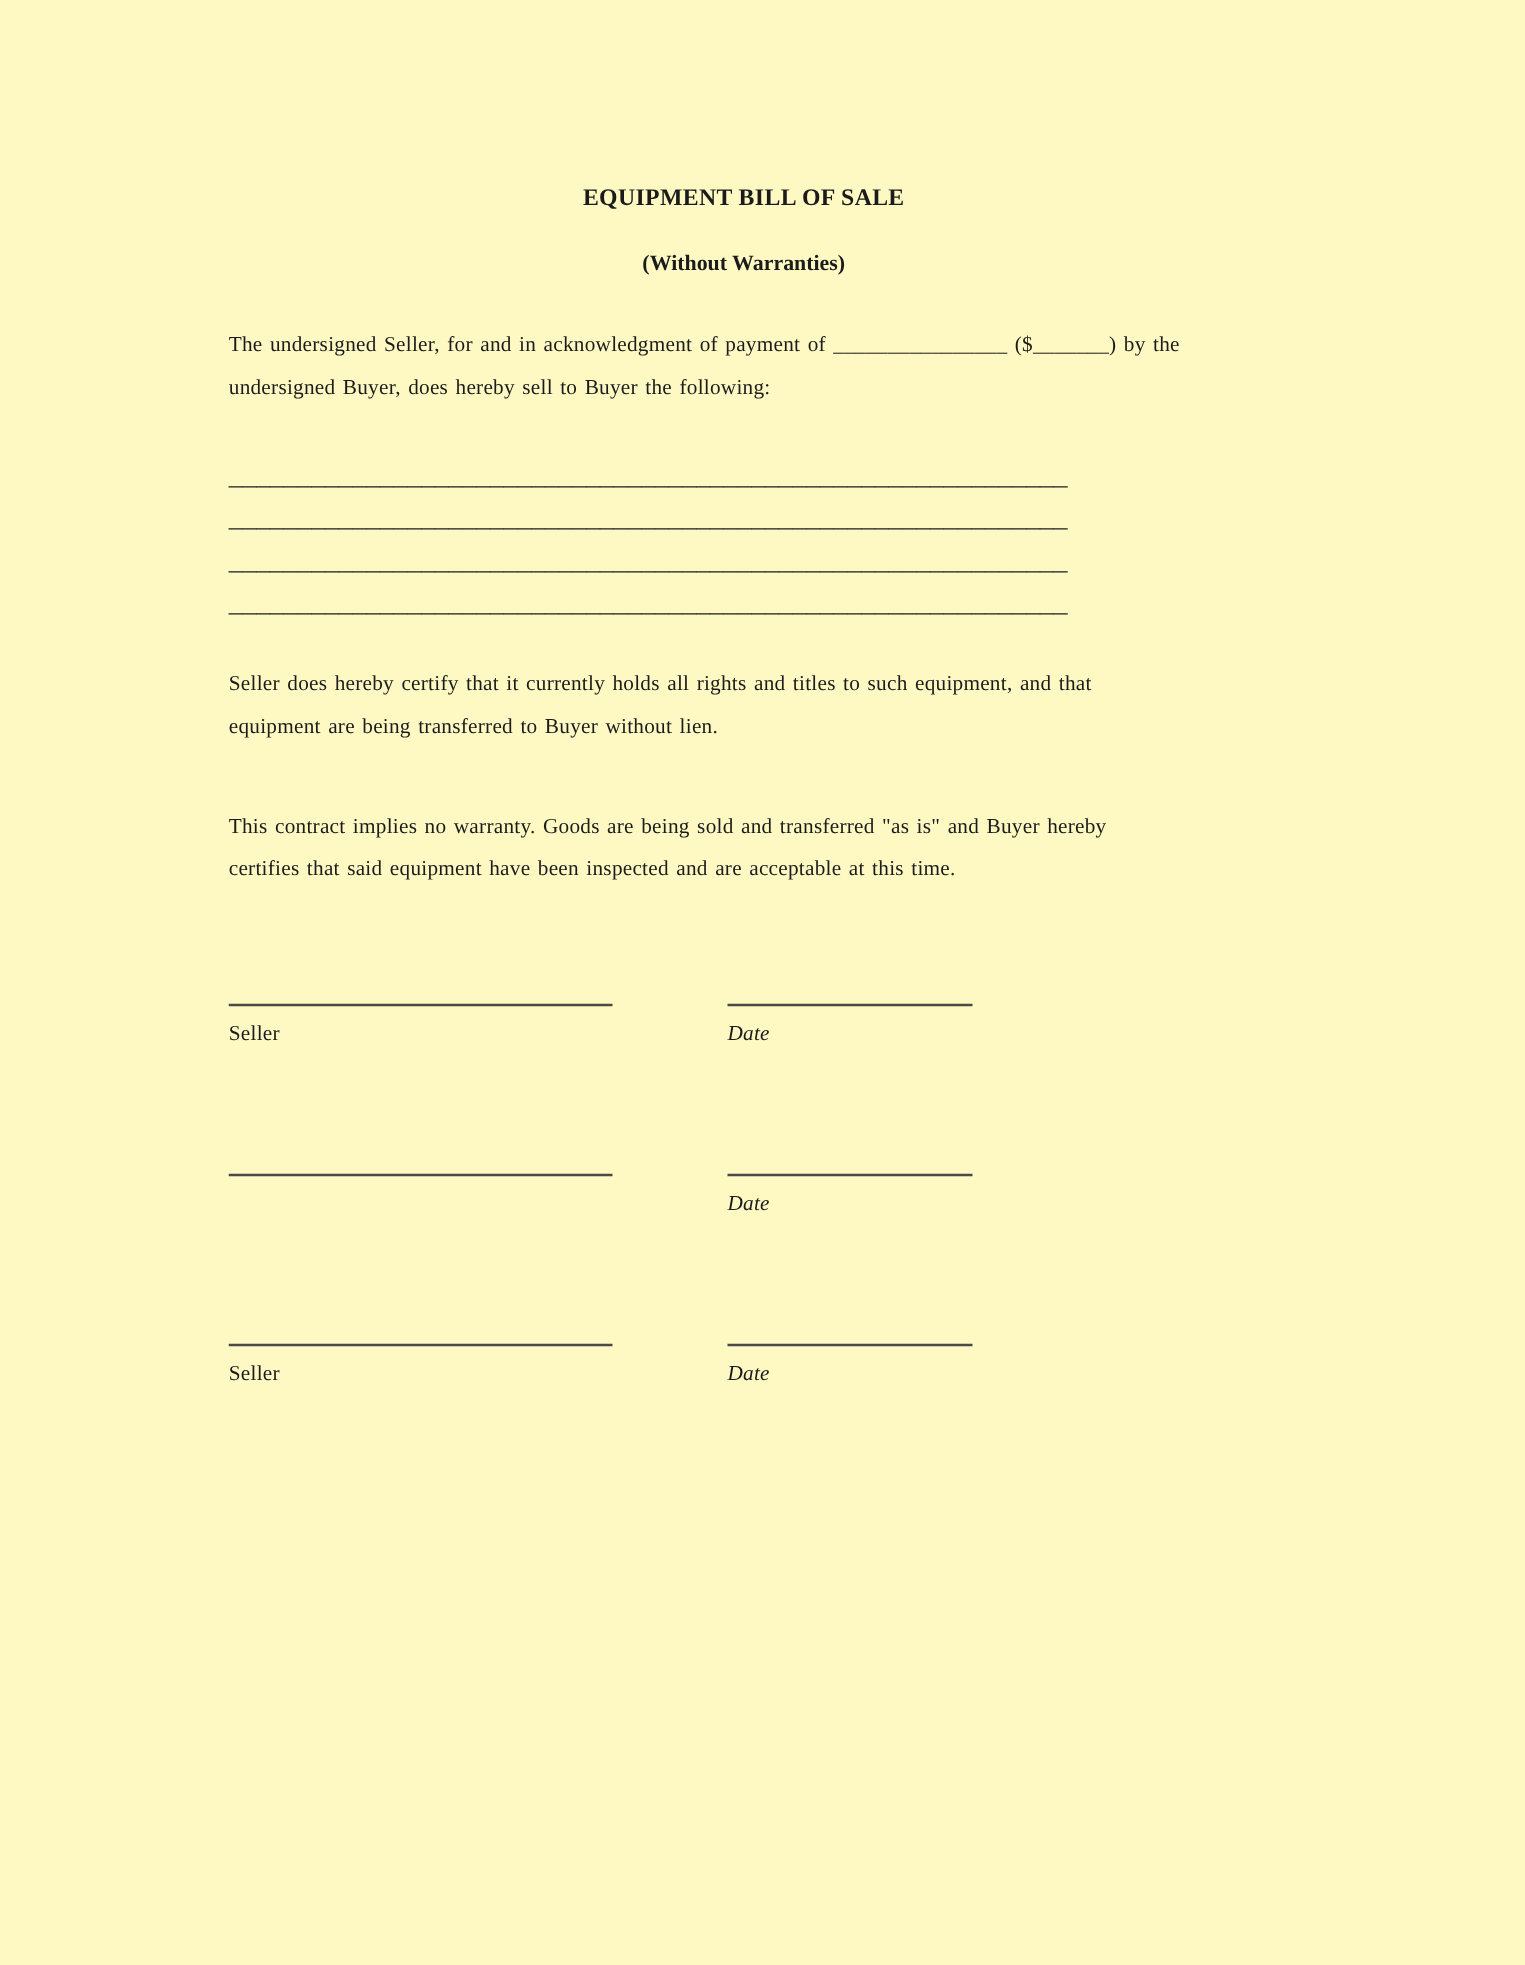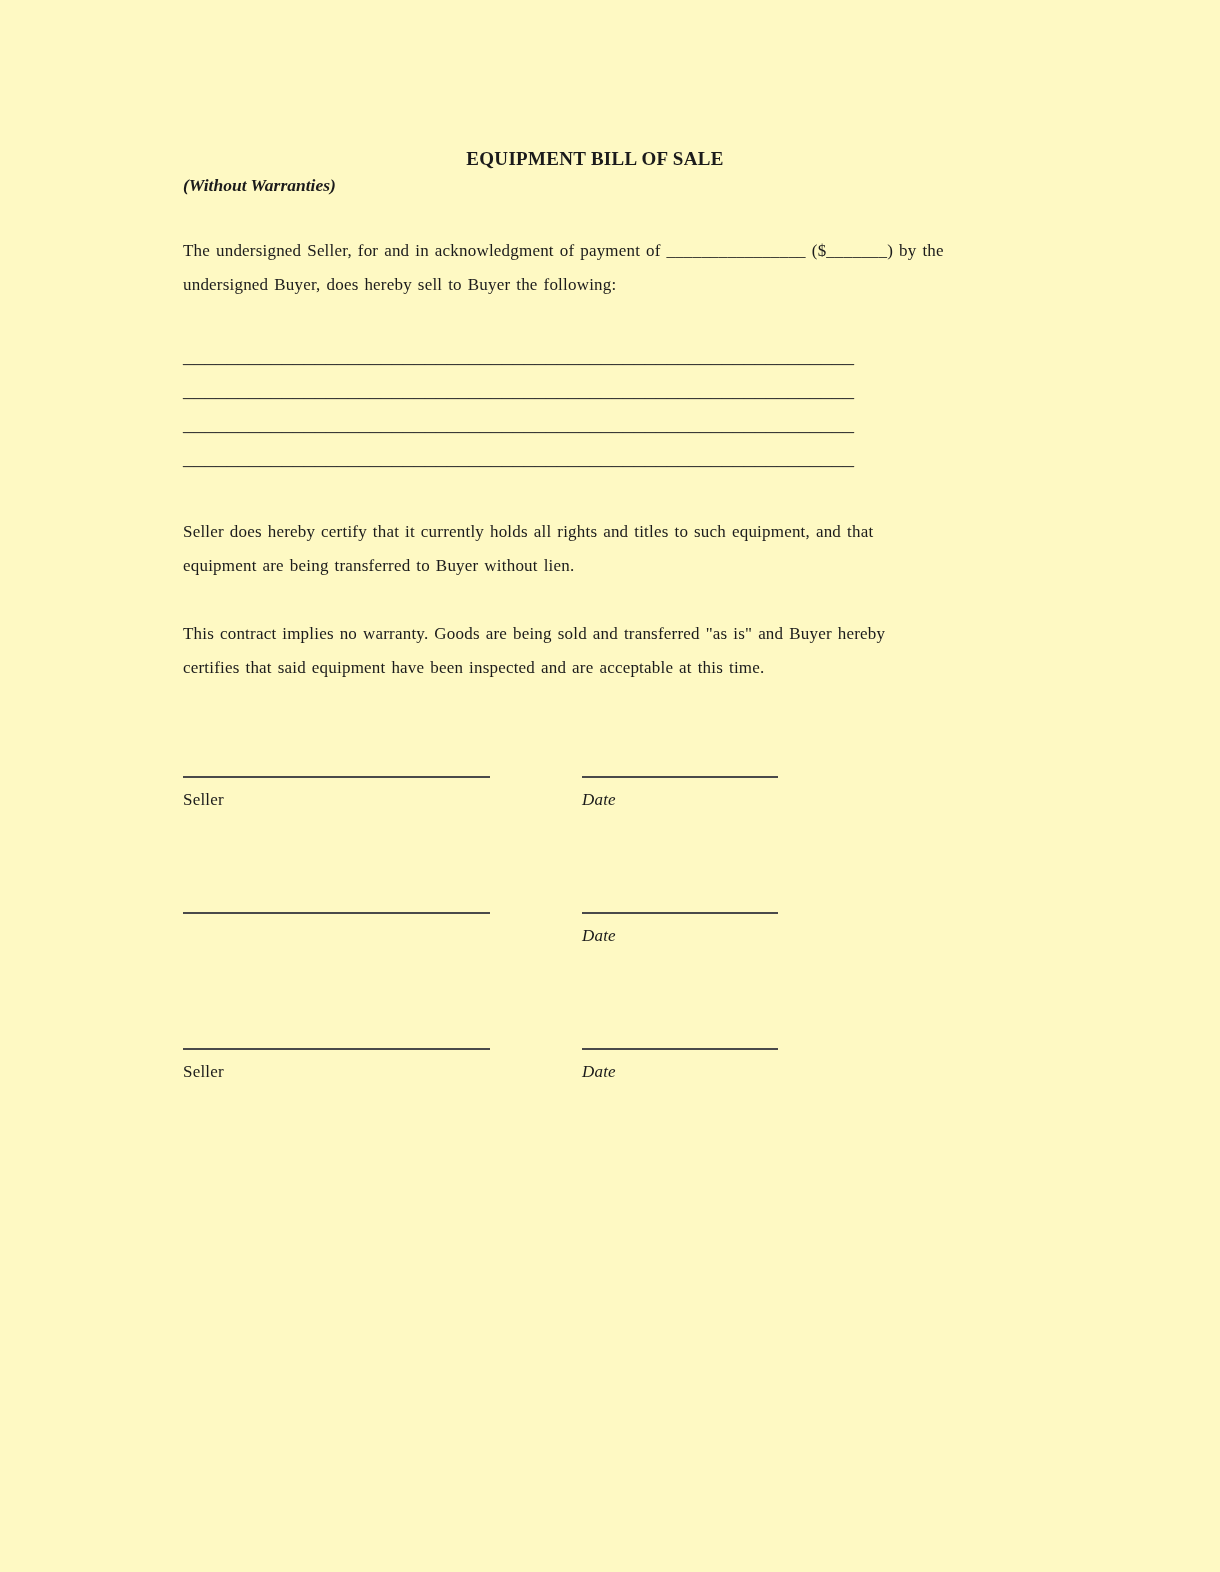--- a/index.html
+++ b/index.html
@@ -20,40 +20,40 @@
   }
   .doc-title {
     margin: 147px 0 0 0;
     font-size: 19px;
     line-height: 24px;
     font-weight: bold;
     text-align: center;
     letter-spacing: 0.3px;
   }
   .doc-subtitle {
-    margin: 3px 0 0 0;
+    margin: 28px 0 0 0;
     font-size: 17.5px;
     line-height: 22px;
     font-weight: bold;
-    font-style: italic;
+    text-align: center;
   }
   .para {
     margin: 0;
     font-size: 17px;
     line-height: 34px;
     letter-spacing: 0.2px;
     word-spacing: 1.5px;
   }
   .para .line {
     display: block;
     white-space: nowrap;
   }
   .para-intro   { margin-top: 38px; }
-  .para-certify { margin-top: 41px; }
-  .para-warranty{ margin-top: 34px; }
+  .para-certify { margin-top: 31px; }
+  .para-warranty{ margin-top: 46px; }
   .item-lines {
     margin-top: 36px;
     font-size: 22px;
     line-height: 34px;
     color: #2e2e2e;
   }
   .blank-line {
     display: block;
     white-space: nowrap;
     letter-spacing: 0;

